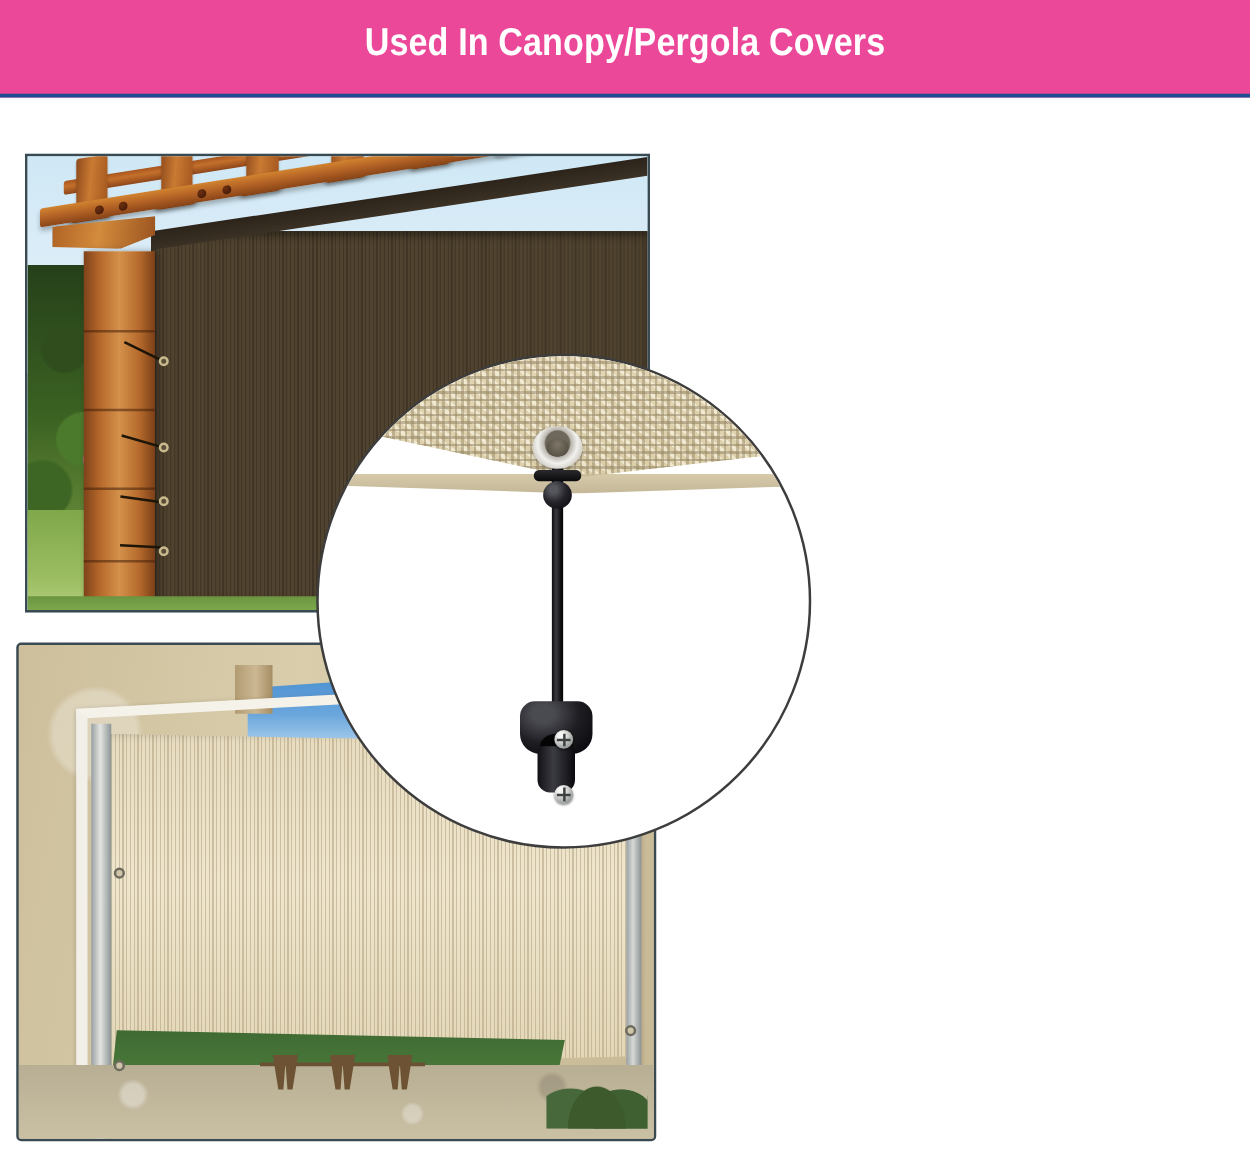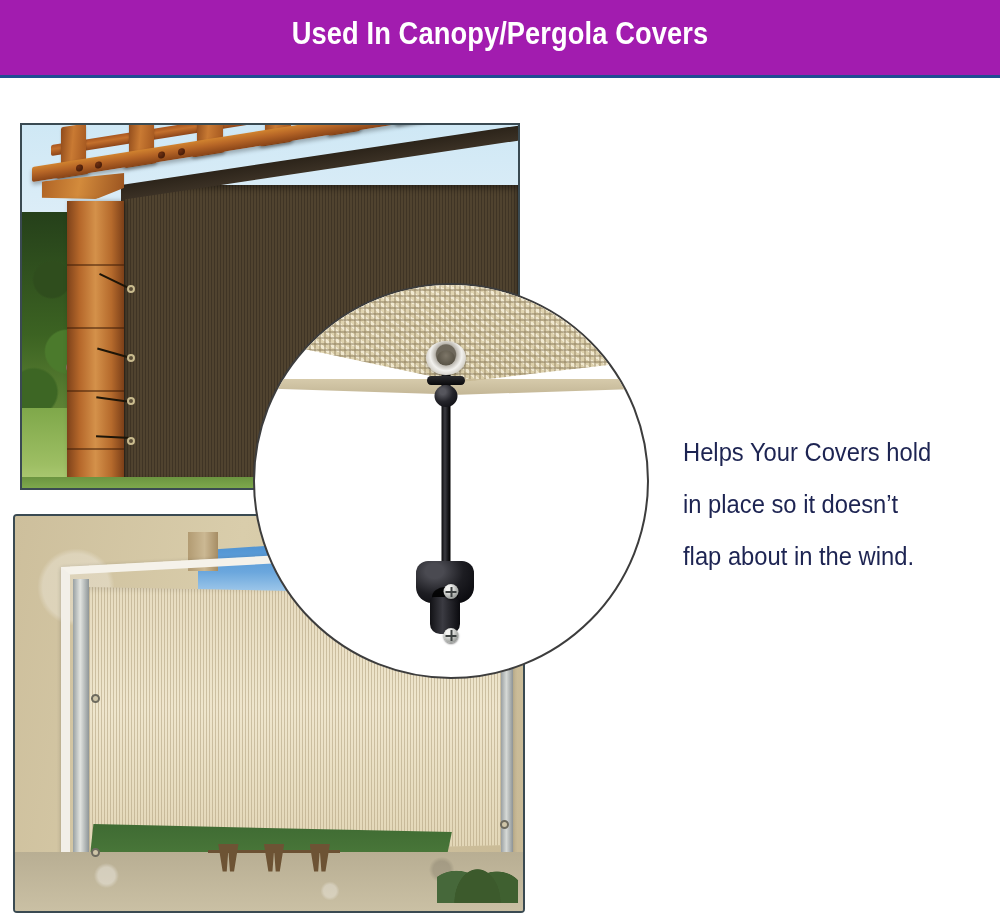--- a/index.html
+++ b/index.html
@@ -21,21 +21,21 @@
     height: 921px;
     background: #ffffff;
   }
 
   
   .header-bar {
     position: absolute;
     left: 0; top: 0;
     width: 1000px;
     height: 78px;
-    background: #a21caf;
+    background: #ec4899;
     border-bottom: 3px solid #1f4d93;
     box-sizing: border-box;
   }
   .header-title {
     position: absolute;
     left: 0; top: 16px;
     width: 1000px;
     text-align: center;
     color: #ffffff;
     font-size: 31px;
@@ -540,19 +540,14 @@
     <div class="hook-ball"></div>
 
     <div class="bracket-body">
       <div class="bracket-notch"></div>
     </div>
     <div class="bracket-foot"></div>
     <div class="screw" id="screw-upper"></div>
     <div class="screw" id="screw-lower"></div>
   </div>
 
-  <div id="caption">
-    <div>Helps Your Covers hold</div>
-    <div>in place so it doesn’t</div>
-    <div>flap about in the wind.</div>
-  </div>
 
 </div>
 
 </body></html>

